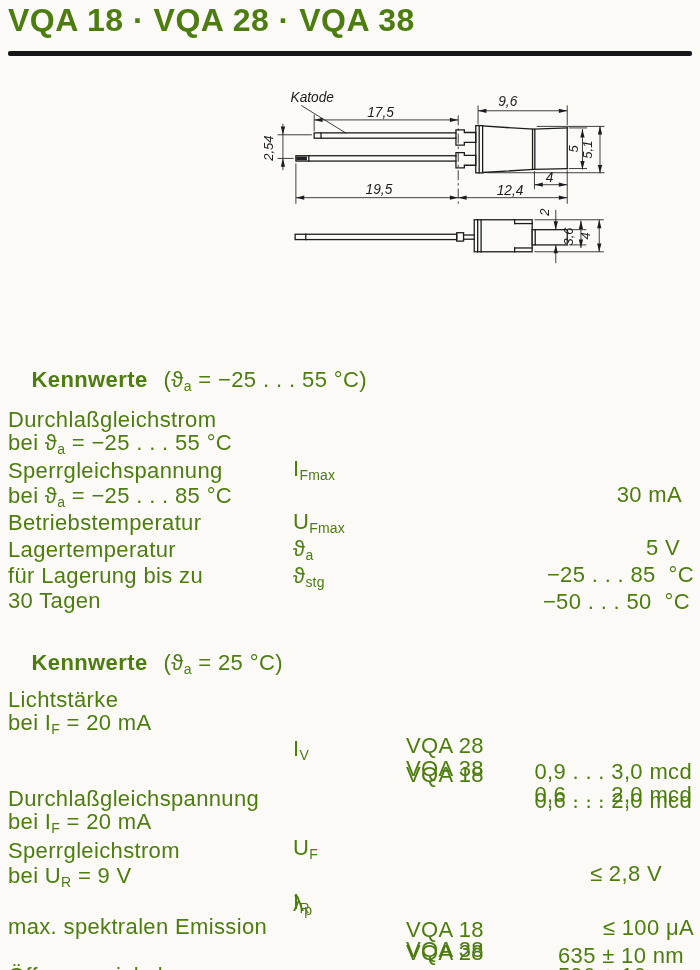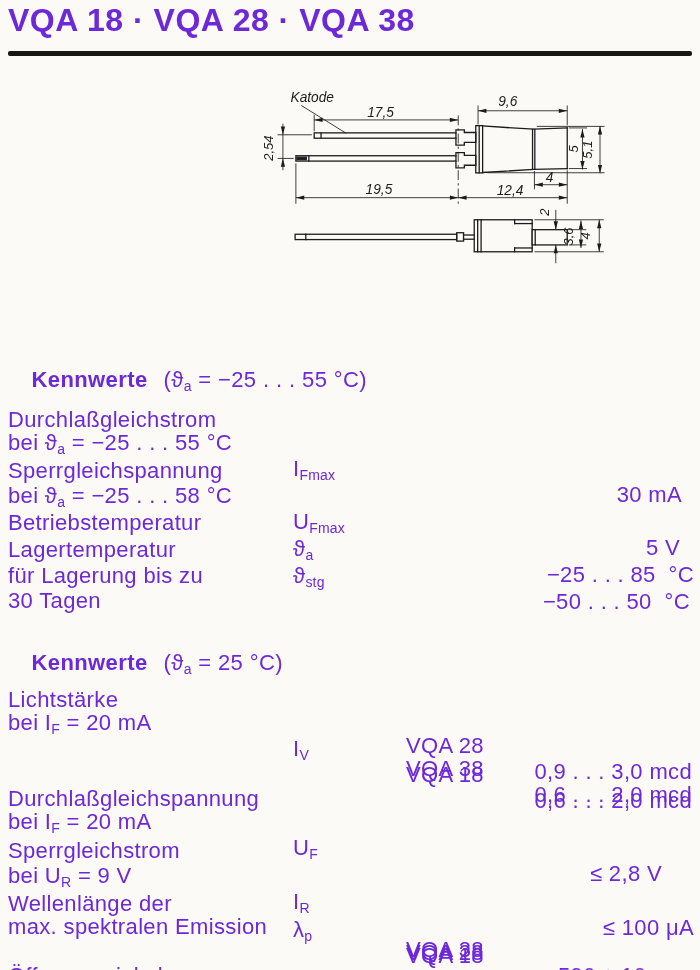--- a/index.html
+++ b/index.html
@@ -1,18 +1,18 @@
 <!DOCTYPE html>
 <html><head>
 <meta charset="utf-8">
 <style>
   html,body{margin:0;padding:0;background:#e8e8e8;}
   .page{
     position:relative;width:700px;height:970px;margin:0 auto;
-    background:#fbfaf6;color:#6d28d9;overflow:hidden;
+    background:#fbfaf6;color:#4d7c0f;overflow:hidden;
     font-family:"Liberation Sans","DejaVu Sans",sans-serif;
   }
   .t{position:absolute;white-space:pre;}
   .page-title{left:8px;top:2px;font-size:32px;font-weight:700;letter-spacing:0.5px;}
   .title-rule{position:absolute;left:8px;top:51px;width:684px;height:5px;background:#171717;border-radius:2px;}
   .heading{left:7px;width:700px;height:26px;font-size:22px;}
   .heading .hw{font-weight:700;letter-spacing:0.4px;}
   .heading .cond{margin-left:16px;letter-spacing:0.4px;}
   .row{left:0;width:700px;height:25px;font-size:22px;letter-spacing:0.35px;}
   .desc{position:absolute;left:8px;white-space:pre;}
@@ -151,21 +151,21 @@
   <div class="t row" style="top:404px">
     <span class="desc"><span>bei ϑ</span><span class="sub">a</span><span> = −25 . . . 55 °C</span></span>
     <span class="sym"><span>I</span><span class="sub">Fmax</span></span>
     <span class="val" style="right:18px">30 mA</span>
   </div>
 
   <div class="t row" style="top:432px">
     <span class="desc">Sperrgleichspannung</span>
   </div>
   <div class="t row" style="top:457px">
-    <span class="desc"><span>bei ϑ</span><span class="sub">a</span><span> = −25 . . . 58 °C</span></span>
+    <span class="desc"><span>bei ϑ</span><span class="sub">a</span><span> = −25 . . . 85 °C</span></span>
     <span class="sym"><span>U</span><span class="sub">Fmax</span></span>
     <span class="val" style="right:20px">5 V</span>
   </div>
 
   <div class="t row" style="top:484px">
     <span class="desc">Betriebstemperatur</span>
     <span class="sym"><span>ϑ</span><span class="sub">a</span></span>
     <span class="val" style="right:6px">−25 . . . 85  °C</span>
   </div>
 
@@ -215,21 +215,20 @@
   <div class="t row" style="top:812px">
     <span class="desc">Sperrgleichstrom</span>
   </div>
   <div class="t row" style="top:837px">
     <span class="desc"><span>bei U</span><span class="sub">R</span><span> = 9 V</span></span>
     <span class="sym"><span>I</span><span class="sub">R</span></span>
     <span class="val" style="right:6px">≤ 100 μA</span>
   </div>
 
   <div class="t row" style="top:865px">
-    <span class="desc">Wellenlänge der</span>
     <span class="sym"><span>λ</span><span class="sub">p</span></span>
     <span class="typ">VQA 18</span>
     <span class="val" style="right:16px">635 ± 10 nm</span>
   </div>
   <div class="t row" style="top:888px">
     <span class="desc">max. spektralen Emission</span>
     <span class="typ">VQA 28</span>
     <span class="val" style="right:16px">560 ± 10 nm</span>
   </div>
   <div class="t row" style="top:911px">

